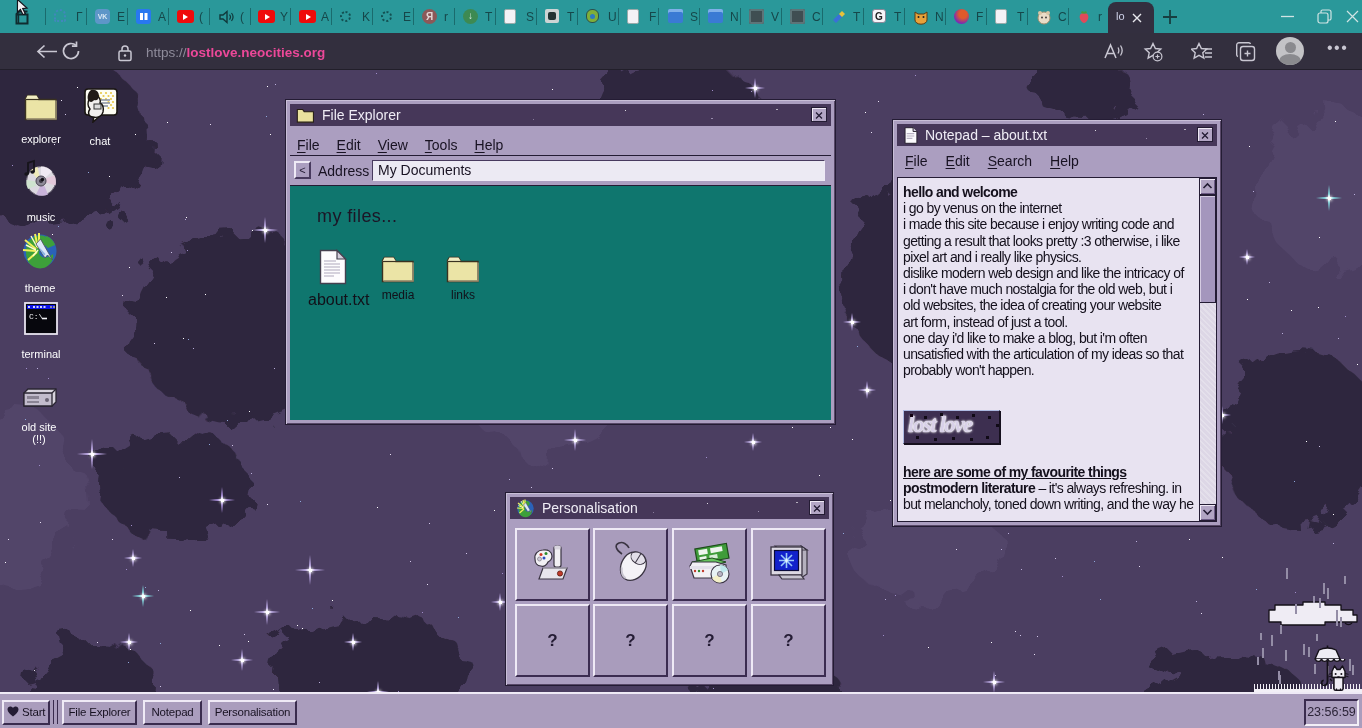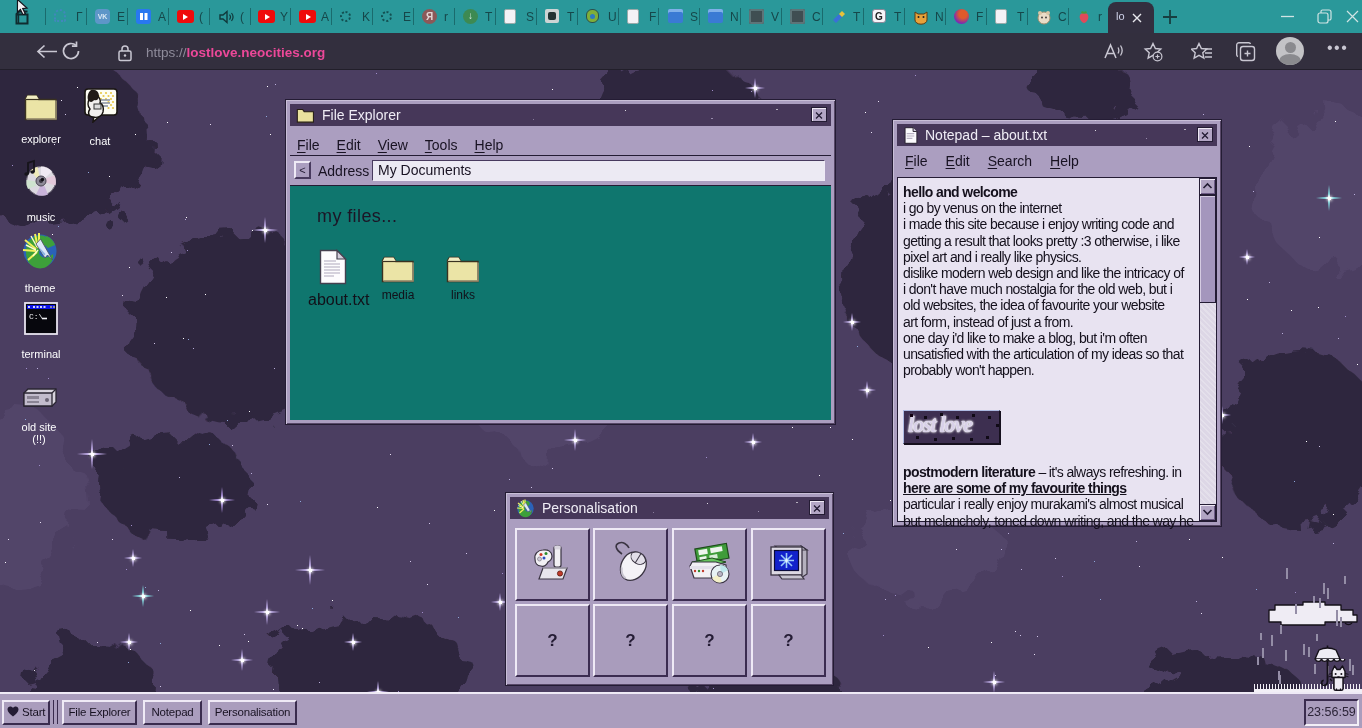--- a/index.html
+++ b/index.html
@@ -565,34 +565,33 @@
       </div>
 <div style="position:absolute;left:4px;right:4px;top:57px;bottom:4px;background:#e8e3f1;border:1px solid #241c34;">
 <div class="nptext" style="position:absolute;left:5px;top:6px;">
           <div style="font-weight:bold">hello and welcome</div>
 <div>i go by venus on the internet</div>
 <div>i made this site because i enjoy writing code and</div>
 <div>getting a result that looks pretty :3 otherwise, i like</div>
 <div>pixel art and i really like physics.</div>
 <div>dislike modern web design and like the intricacy of</div>
 <div>i don't have much nostalgia for the old web, but i</div>
-<div>old websites, the idea of favourite your website</div>
-<div>art form, instead of just a from.</div>
+<div>old websites, the idea of creating your website</div>
+<div>art form, instead of just a tool.</div>
 <div>one day i'd like to make a blog, but i'm often</div>
 <div>unsatisfied with the articulation of my ideas so that</div>
 <div>probably won't happen.</div>
         </div>
 <div style="position:absolute;left:5px;top:232px;width:97px;height:34px;background:#3d2f50;border:1px solid;border-color:#aebbe2 #16101e #16101e #aebbe2;box-shadow:1px 1px 0 #16101e;overflow:hidden;">
 <div style="position:absolute;left:4px;top:1px;font-family:'Liberation Serif',serif;font-style:italic;font-weight:bold;font-size:23px;color:#d8d0e8;text-shadow:0 0 3px #ffffff,0 0 2px #ffffff,0 0 1px #ffffff;letter-spacing:-1.5px;">lost love</div>
 <div style="position:absolute;left:6px;top:3px;width:3px;height:3px;background:#101;box-shadow:14px 2px 0 #100a16,30px -1px 0 #100a16,46px 2px 0 #100a16,62px 0 0 #100a16,78px 2px 0 #100a16,6px 22px 0 #100a16,24px 24px 0 #100a16,42px 23px 0 #100a16,60px 24px 0 #100a16,76px 22px 0 #100a16,86px 10px 0 #100a16;"></div>
 </div>
         <div class="nptext" style="position:absolute;left:5px;top:286px;">
+<div style="font-weight:bold;text-decoration:underline;">here are some of my favourite things</div>
 <div><span style="font-weight:bold;">postmodern literature</span> – it's always refreshing. in</div>
-<div style="font-weight:bold;text-decoration:underline;">here are some of my favourite things</div>
-<div>particular i really enjoy murakami's almost musical</div>
 <div>but melancholy, toned down writing, and the way he</div>
 </div>
 <div style="position:absolute;right:0;top:0;bottom:0;width:17px;background:#ddd7e6;background-image:repeating-linear-gradient(45deg,rgba(255,255,255,0.22) 0 1.5px,rgba(0,0,0,0) 1.5px 4px);border-left:1px solid #241c34;">
 <div style="position:absolute;left:-1px;top:0;width:17px;height:17px;background:#b2a5c4;border:1px solid #241c34;box-shadow:inset 1px 1px 0 #eee8f4,inset -1px -1px 0 #6d5b86;"><svg width="15" height="14" viewBox="0 0 15 14">
               <path d="M3.5 9l4-4 4 4" fill="none" stroke="#241c34" stroke-width="1.6"></path>
             </svg></div>
 <div style="position:absolute;left:-1px;top:17px;width:17px;height:108px;background:#a496bd;border:1px solid #241c34;box-shadow:inset 1px 1px 0 #d5cbe2;"></div>
 <div style="position:absolute;left:-1px;bottom:0;width:17px;height:17px;background:#b2a5c4;border:1px solid #241c34;box-shadow:inset 1px 1px 0 #eee8f4,inset -1px -1px 0 #6d5b86;"><svg width="15" height="14" viewBox="0 0 15 14">
               <path d="M3.5 5l4 4 4-4" fill="none" stroke="#241c34" stroke-width="1.6"></path>
             </svg></div>

